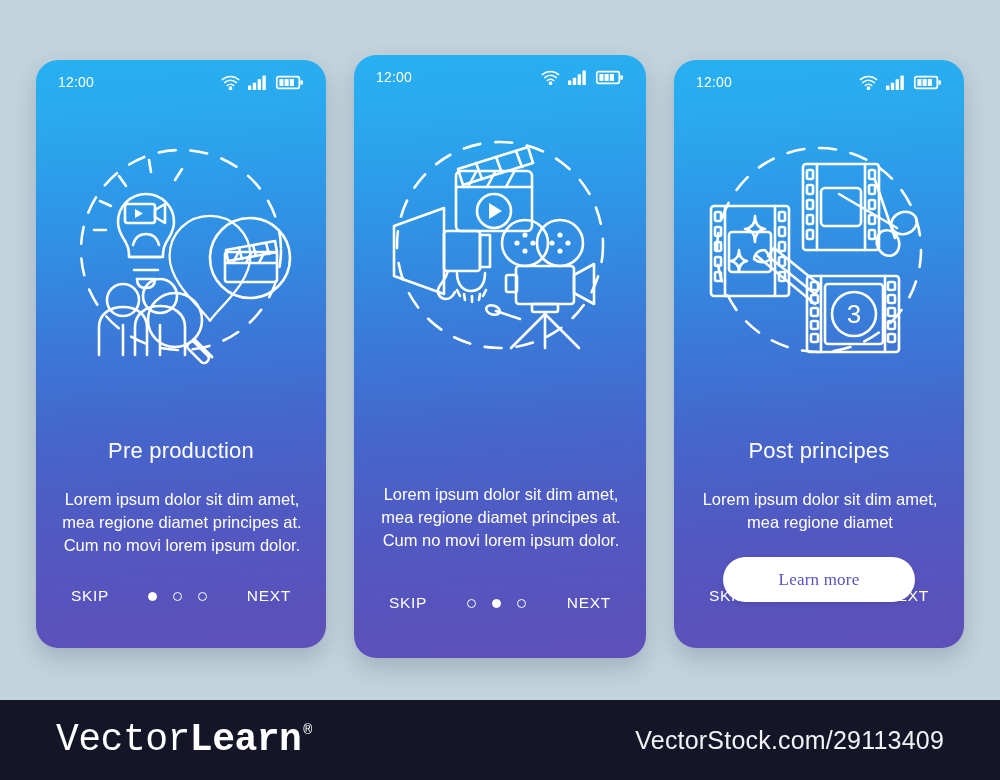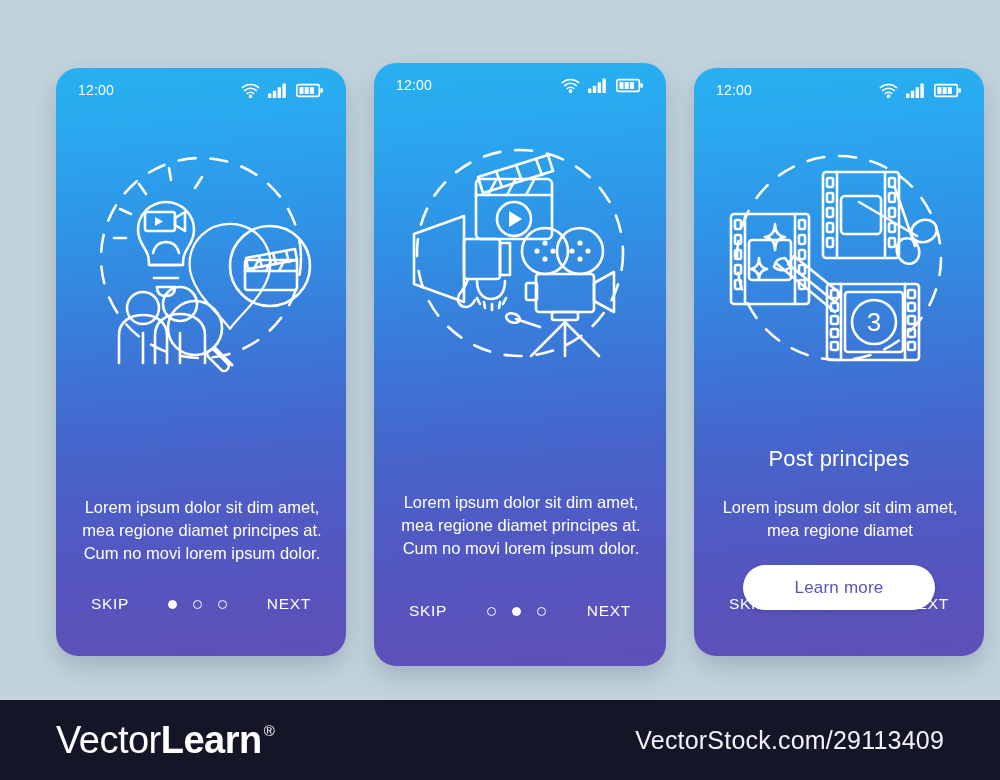--- a/index.html
+++ b/index.html
@@ -12,25 +12,24 @@
     background: #c3d3dc;
     font-family: "Liberation Sans", sans-serif;
     overflow: hidden;
     position: relative;
   }
 
   
   #stage {
     position: absolute;
     left: 0;
-    top: 16px;
+    top: 8px;
     width: 912px;
     height: 700px;
     background: #c3d3dc;
-    margin-left: 20px;
   }
 
   .phone {
     position: absolute;
     border-radius: 22px;
     overflow: hidden;
     background: linear-gradient(176deg,
         #27b0f2 0%,
         #2aa9ef 10%,
         #2f93e6 28%,
@@ -117,21 +116,21 @@
     position: absolute;
     left: 50%;
     transform: translateX(-50%);
     top: 497px;
     width: 192px;
     height: 45px;
     border: none;
     border-radius: 23px;
     background: #ffffff;
     color: #5a52bb;
-    font-family: Liberation Sans, sans-serif;
+    font-family: Liberation Serif, serif;
     font-size: 17px;
     letter-spacing: .2px;
     cursor: pointer;
     display: flex;
     align-items: center;
     justify-content: center;
     box-shadow: 0 2px 5px rgba(30,40,80,.18);
   }
 
   
@@ -182,20 +181,21 @@
     padding: 0 56px;
     box-sizing: border-box;
   }
   .brand {
     color: #ffffff;
     font-size: 38px;
     letter-spacing: -.5px;
     display: flex;
     align-items: flex-start;
     line-height: 1;
+    font-family: Liberation Mono, monospace;
   }
   .brand .light { font-weight: 300; }
   .brand .bold  { font-weight: 700; }
   .brand .reg {
     font-size: 15px;
     font-weight: 400;
     margin-left: 2px;
     margin-top: 2px;
   }
   .footer-url {
@@ -273,20 +273,21 @@
         <circle cx="187" cy="128" r="40"></circle>
 
         <rect x="162" y="122" width="52" height="30" rx="2.5"></rect>
         <path d="M162 133h52"></path>
         <path d="M163 120 l49-9 2 11-49 9z"></path>
         <path d="M176 118 l3 11 M190 115 l3 11 M203 113 l3 11"></path>
         <path d="M170 133 l5-10 M183 133 l5-10 M196 133 l5-10"></path>
       </svg>
     </div>
 
+    <h2 class="txt title" style="top:378px;position:absolute">Pre production</h2>
     <p class="txt para" style="top:428px;position:absolute">Lorem ipsum dolor sit dim amet, mea regione diamet principes at. Cum no movi lorem ipsum dolor.</p>
 
     <div class="nav">
       <span class="nav-link">SKIP</span>
       <span class="dots">
         <span class="dot active"></span>
         <span class="dot"></span>
         <span class="dot"></span>
       </span>
       <span class="nav-link">NEXT</span>

